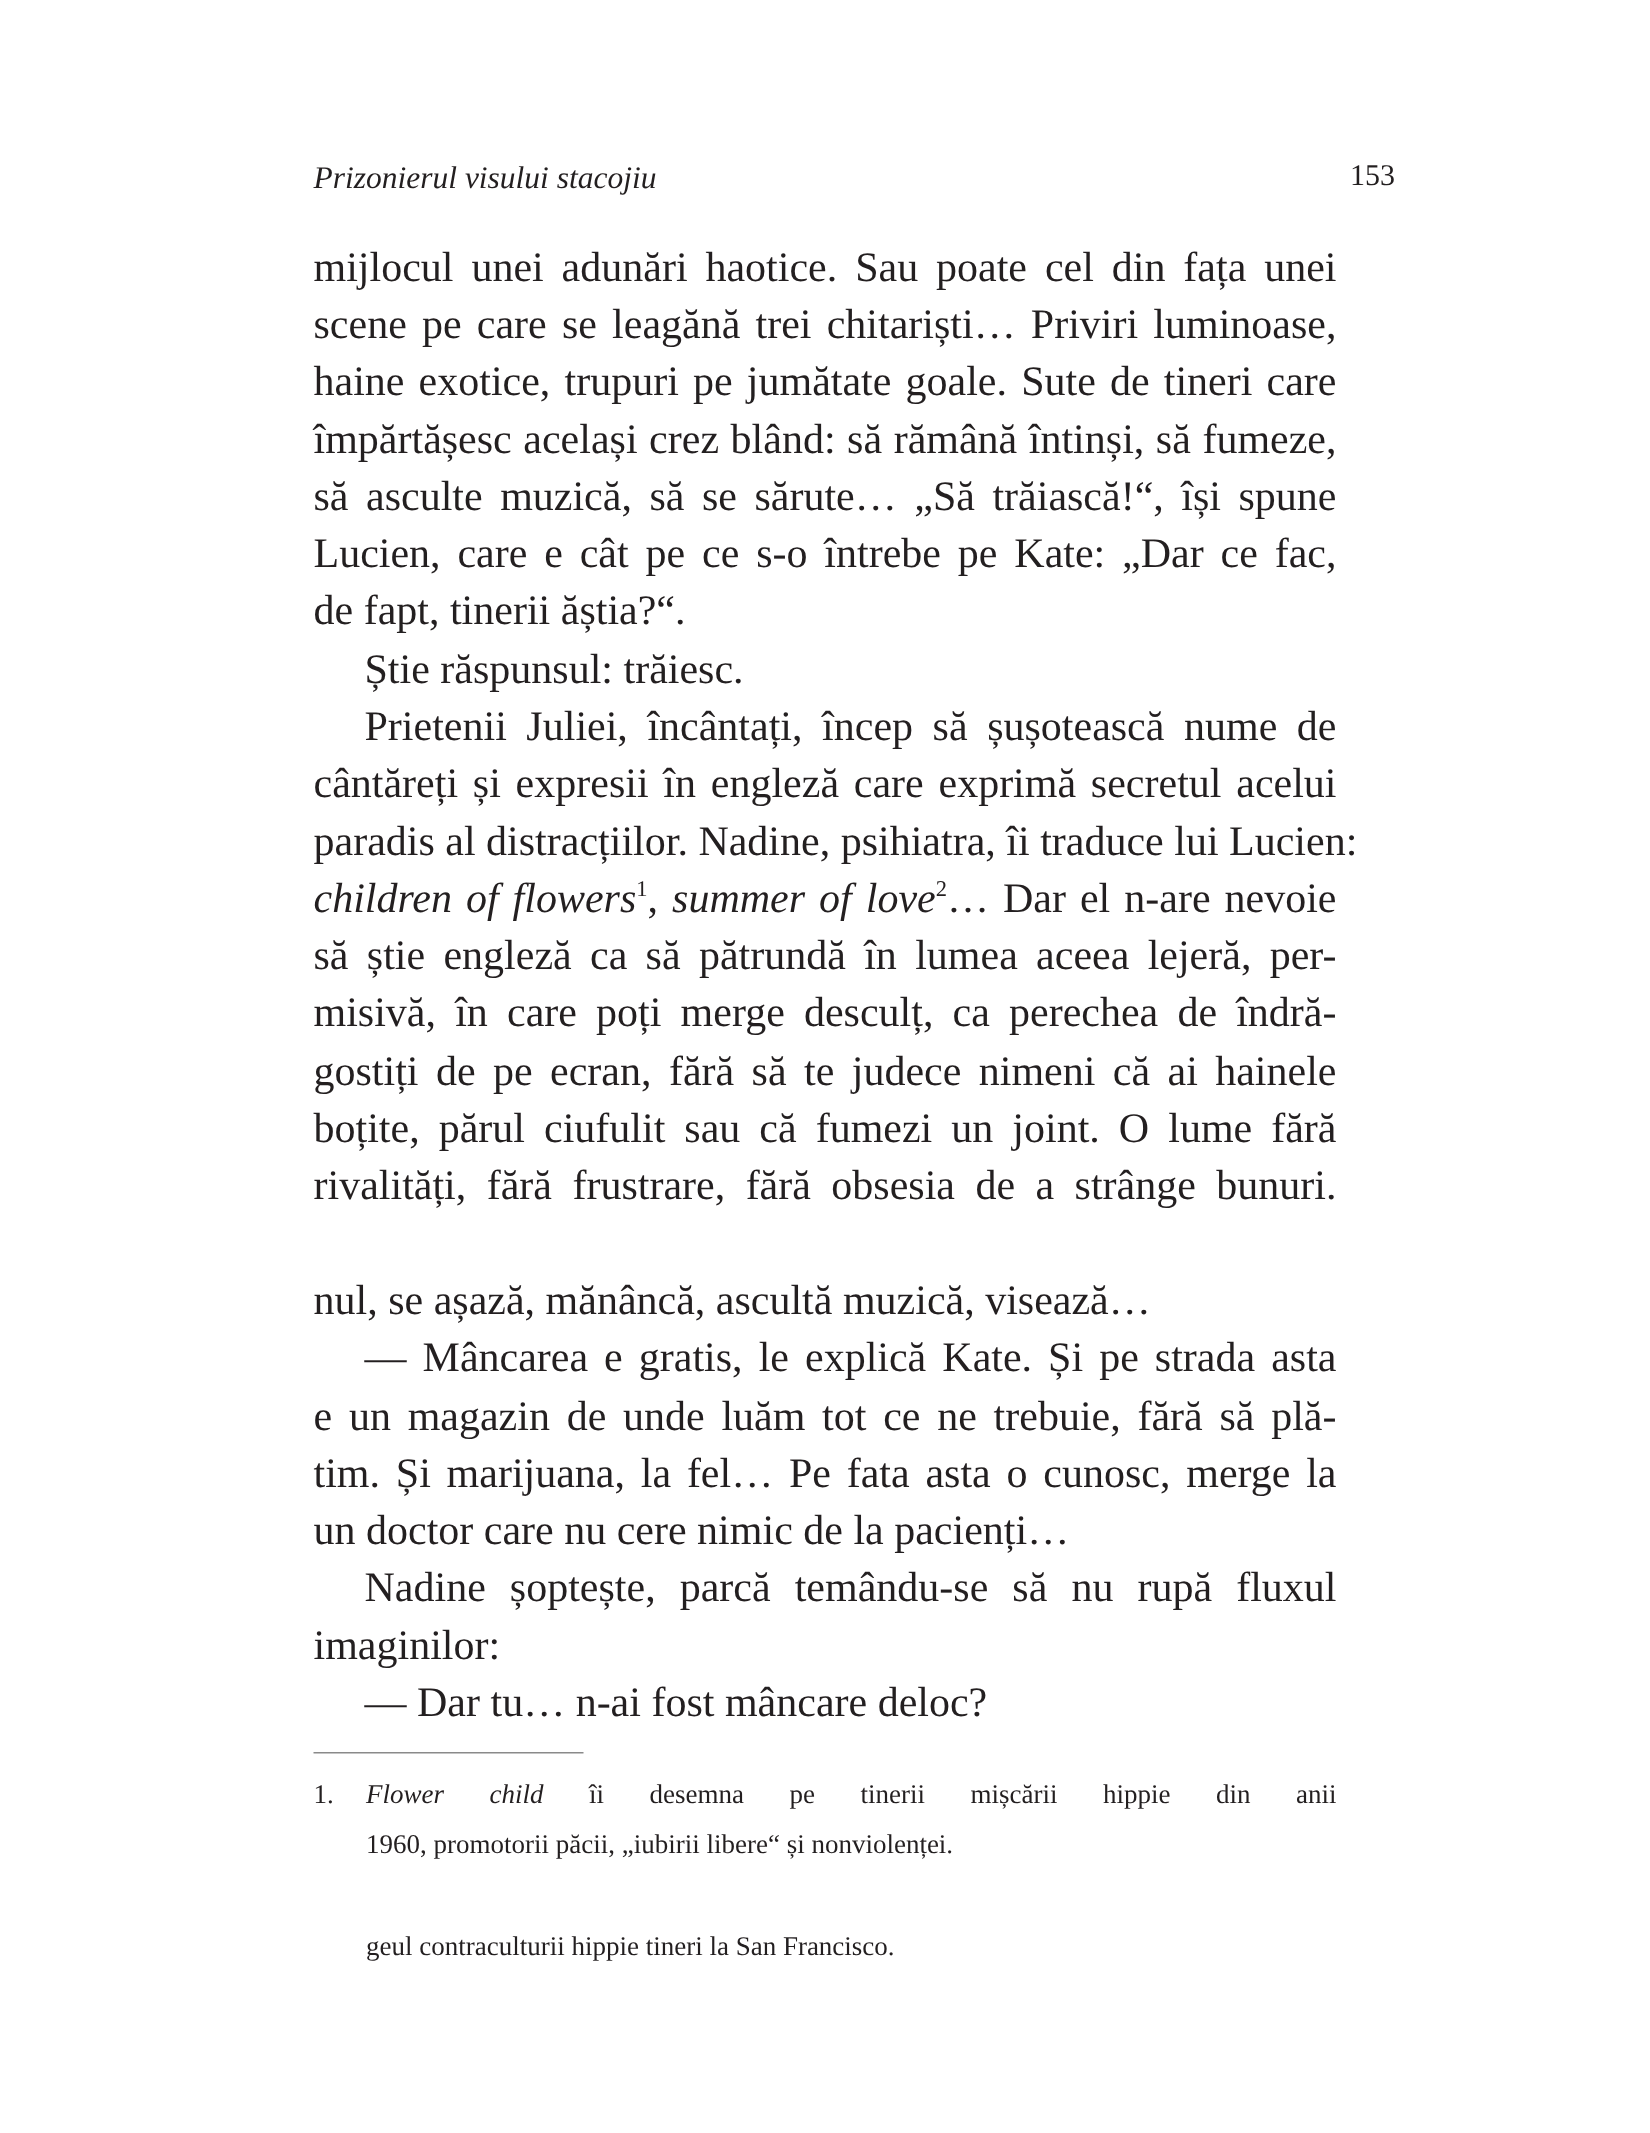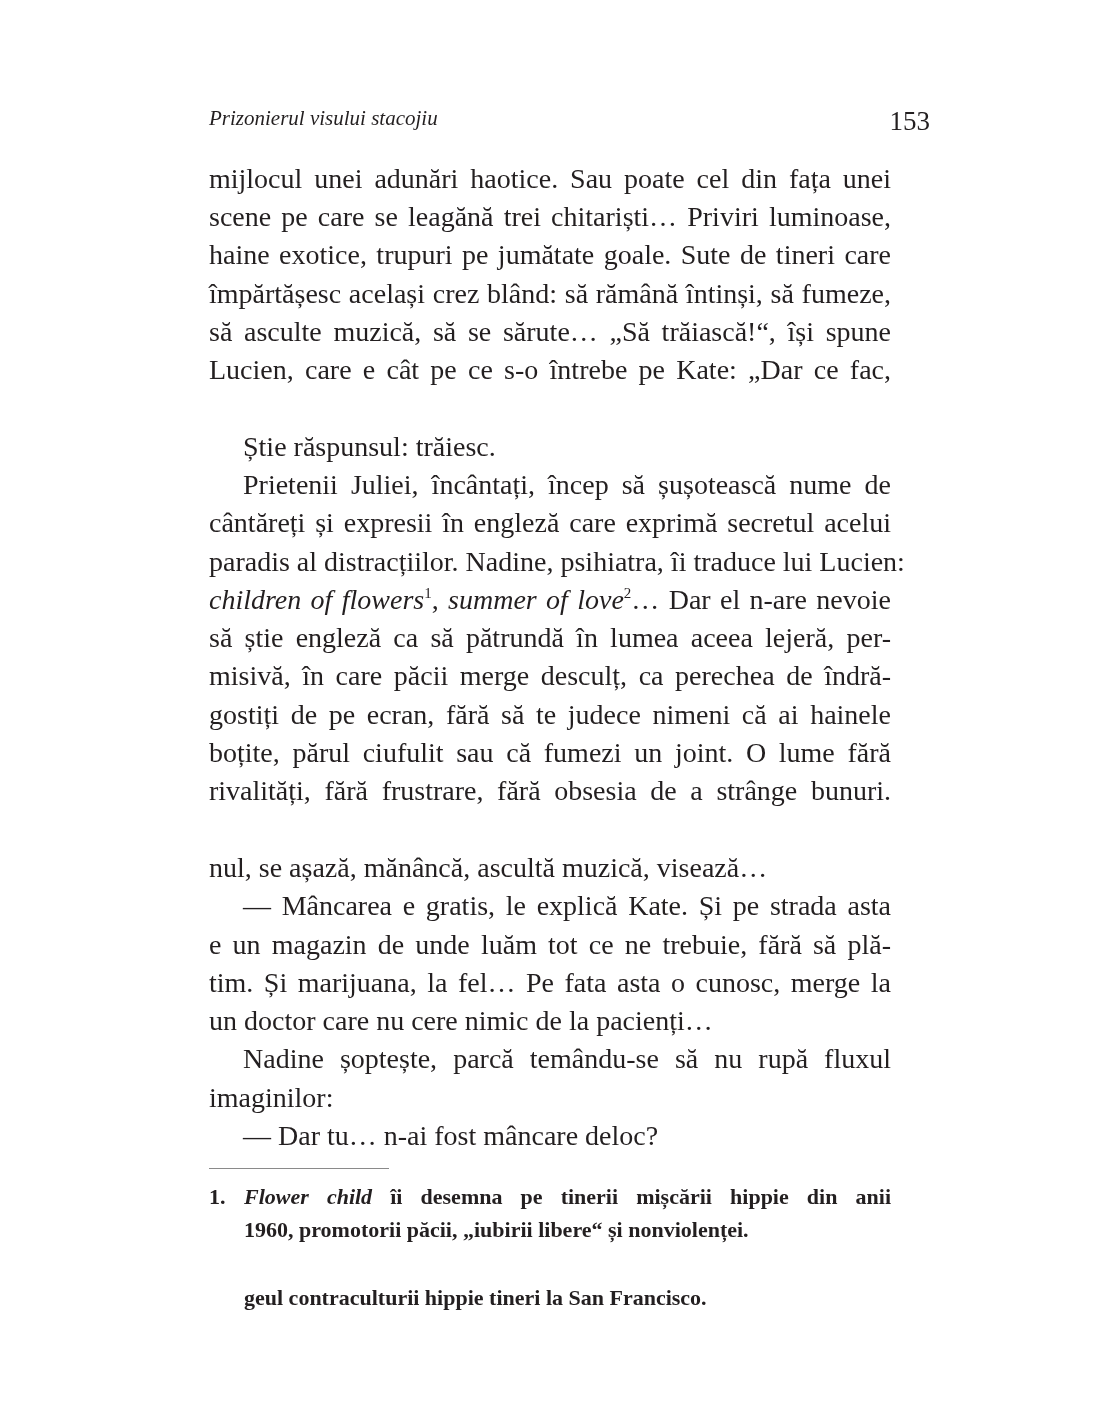--- a/index.html
+++ b/index.html
@@ -1,49 +1,50 @@
 <!DOCTYPE html>
 <html><head>
 <meta charset="utf-8">
 <style>
   html, body { margin: 0; padding: 0; background: #ffffff; }
   body { width: 1100px; height: 1422px; position: relative; overflow: hidden; }
   .page { position: absolute; left: 0; top: 0; width: 1100px; height: 1106px; background: #fff; color: #231f20; font-family: "Liberation Serif", "DejaVu Serif", serif; padding-left: 39px; }
   .running-head { position: absolute; left: 209px; top: 106px; font-style: italic; font-size: 21px; color: #231f20; }
-  .page-number { position: absolute; right: 209px; top: 106px; font-size: 27px; color: #231f20; }
+  .page-number { position: absolute; right: 209px; top: 106px; font-size: 20px; color: #231f20; }
   .line { position: absolute; left: 209px; width: 682px; font-size: 28px; line-height: 38px; white-space: nowrap; }
   .just { text-align: justify; text-align-last: justify; }
   .indent { padding-left: 34px; box-sizing: border-box; }
   .it { font-style: italic; }
   sup { font-size: 15px; line-height: 0; vertical-align: 11px; }
   .fn-rule { position: absolute; left: 209px; top: 1168px; width: 180px; height: 1px; background: #8a8a8a; }
-  .fn { position: absolute; left: 209px; width: 682px; font-size: 22px; line-height: 33px; white-space: nowrap; font-weight: bold; }
+  .fn { position: absolute; left: 209px; width: 682px; font-size: 18px; line-height: 33px; white-space: nowrap; }
   .fn .num { display: inline-block; width: 35px; }
   .fn-cont { left: 244px; width: 647px; }
 </style>
 </head>
 <body>
 
 <div class="page">
   <div class="running-head">Prizonierul visului stacojiu</div>
   <div class="page-number">153</div>
 
   <div class="line just" style="top:160px">mijlocul unei adunări haotice. Sau poate cel din fața unei</div>
   <div class="line just" style="top:198px">scene pe care se leagănă trei chitariști… Priviri luminoase,</div>
   <div class="line just" style="top:236px">haine exotice, trupuri pe jumătate goale. Sute de tineri care</div>
   <div class="line just" style="top:275px">împărtășesc același crez blând: să rămână întinși, să fumeze,</div>
   <div class="line just" style="top:313px">să asculte muzică, să se sărute… „Să trăiască!“, își spune</div>
   <div class="line just" style="top:351px">Lucien, care e cât pe ce s-o întrebe pe Kate: „Dar ce fac,</div>
+  <div class="line" style="top:389px">de fapt, tinerii ăștia?“.</div>
   <div class="line indent" style="top:428px">Știe răspunsul: trăiesc.</div>
   <div class="line just indent" style="top:466px">Prietenii Juliei, încântați, încep să șușotească nume de</div>
   <div class="line just" style="top:504px">cântăreți și expresii în engleză care exprimă secretul acelui</div>
   <div class="line just" style="top:543px">paradis al distracțiilor. Nadine, psihiatra, îi traduce lui Lucien:</div>
   <div class="line just" style="top:581px"><span class="it">children of flowers</span><sup>1</sup><span>, </span><span class="it">summer of love</span><sup>2</sup><span>… Dar el n-are nevoie</span></div>
   <div class="line just" style="top:619px">să știe engleză ca să pătrundă în lumea aceea lejeră, per-</div>
-  <div class="line just" style="top:657px">misivă, în care păcii merge desculț, ca perechea de îndră-</div>
+  <div class="line just" style="top:657px">misivă, în care poți merge desculț, ca perechea de îndră-</div>
   <div class="line just" style="top:696px">gostiți de pe ecran, fără să te judece nimeni că ai hainele</div>
   <div class="line just" style="top:734px">boțite, părul ciufulit sau că fumezi un joint. O lume fără</div>
   <div class="line just" style="top:772px">rivalități, fără frustrare, fără obsesia de a strânge bunuri.</div>
   <div class="line" style="top:849px">nul, se așază, mănâncă, ascultă muzică, visează…</div>
   <div class="line just indent" style="top:887px">— Mâncarea e gratis, le explică Kate. Și pe strada asta</div>
   <div class="line just" style="top:926px">e un magazin de unde luăm tot ce ne trebuie, fără să plă-</div>
   <div class="line just" style="top:964px">tim. Și marijuana, la fel… Pe fata asta o cunosc, merge la</div>
   <div class="line" style="top:1002px">un doctor care nu cere nimic de la pacienți…</div>
   <div class="line just indent" style="top:1040px">Nadine șoptește, parcă temându-se să nu rupă fluxul</div>
   <div class="line" style="top:1079px">imaginilor:</div>

